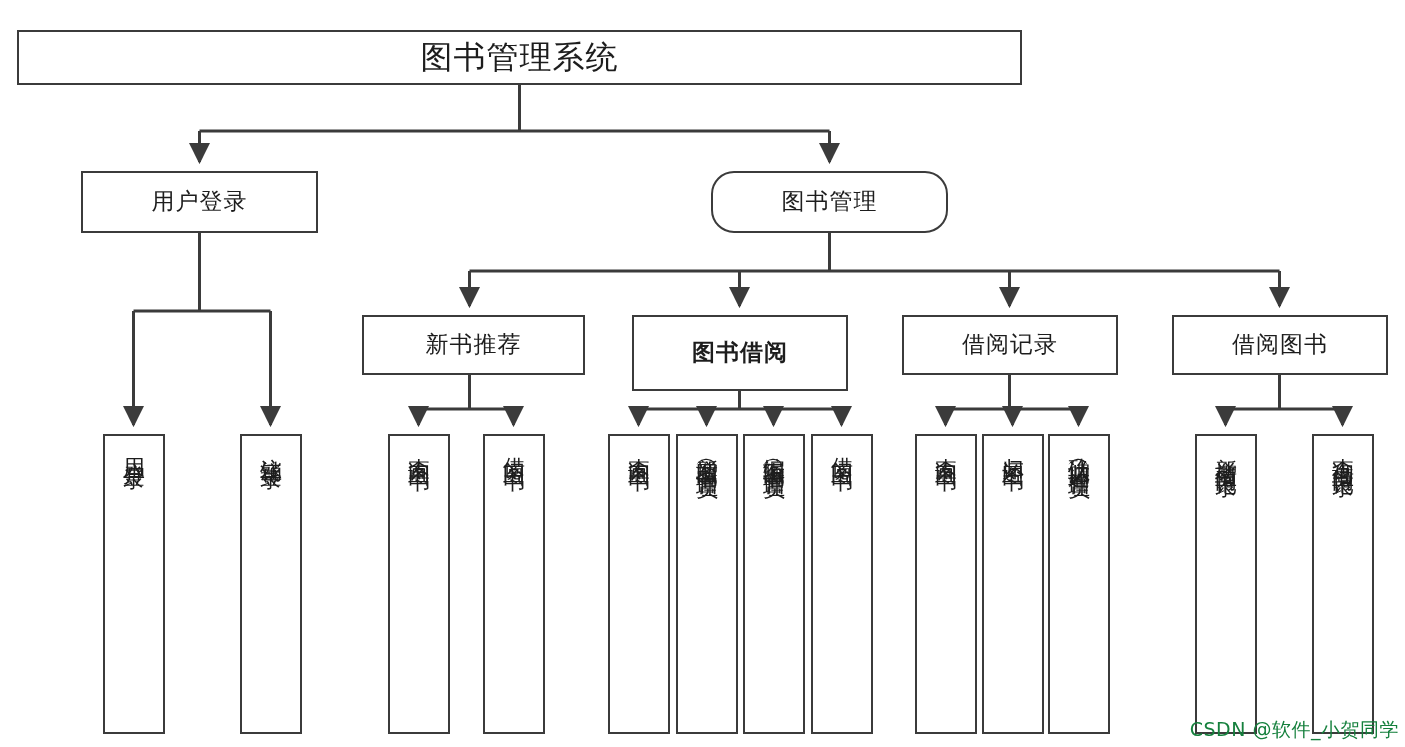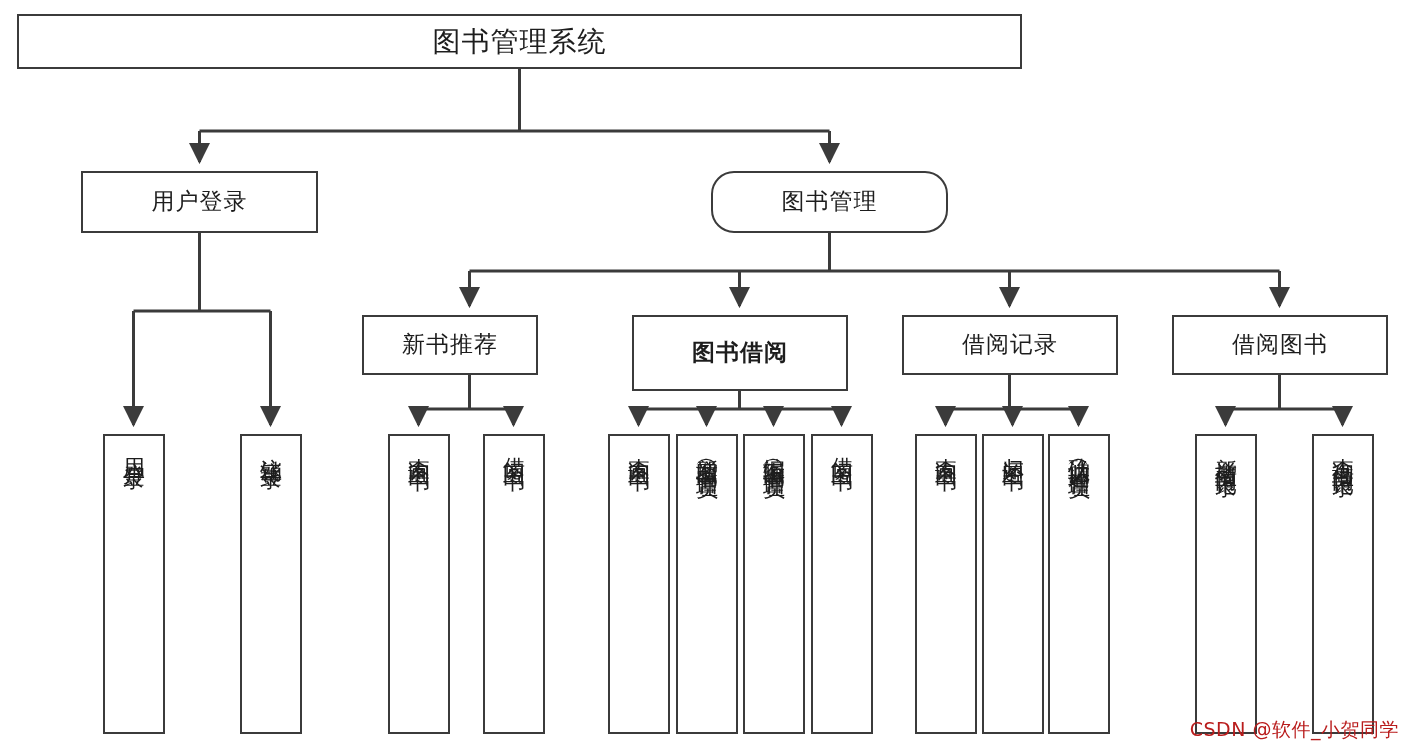--- a/index.html
+++ b/index.html
@@ -53,28 +53,29 @@
     text-orientation: upright;
     -webkit-writing-mode: vertical-rl;
     letter-spacing: 4px;
     line-height: 1;
     white-space: nowrap;
   }
   .node.leaf.tall .vtext {
     letter-spacing: 3px;
   }
   .node.root {
-    font-size: 28px;
+    font-size: 32px;
+    margin-top: 16px;
   }
   .watermark {
     position: absolute;
     right: 6px;
     bottom: 4px;
     font-size: 19px;
-    color: #b91c1c;
+    color: #15803d;
     letter-spacing: 0.5px;
     white-space: nowrap;
     user-select: none;
   }
 </style>
 </head>
 <body>
 
 <div id="canvas">
 
@@ -138,21 +139,21 @@
   <div id="level2-container">
       <div class="node horiz" style="left: 81px; top: 171px; width: 237px; height: 62px;">
         <span>用户登录</span>
       </div>
       <div class="node horiz" style="left: 711px; top: 171px; width: 237px; height: 62px; border-radius: 23px;">
         <span>图书管理</span>
       </div>
     </div>
 
   <div id="level3-container">
-      <div class="node horiz" style="left: 362px; top: 315px; width: 176px; height: 60px;">
+      <div class="node horiz" style="left: 362px; top: 315px; width: 223px; height: 60px;">
         <span>新书推荐</span>
       </div>
       <div class="node horiz" style="left: 632px; top: 315px; width: 216px; height: 76px; font-weight: bold;">
         <span>图书借阅</span>
       </div>
       <div class="node horiz" style="left: 902px; top: 315px; width: 216px; height: 60px;">
         <span>借阅记录</span>
       </div>
       <div class="node horiz" style="left: 1172px; top: 315px; width: 216px; height: 60px;">
         <span>借阅图书</span>

